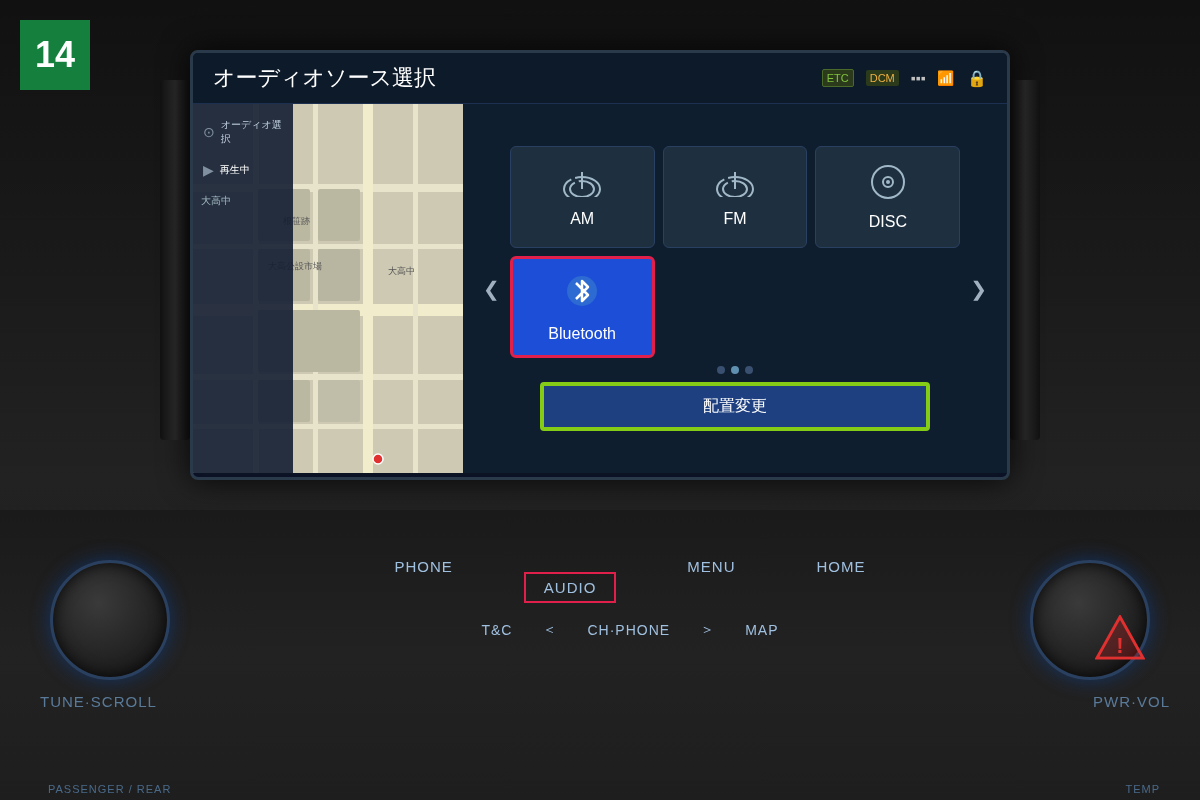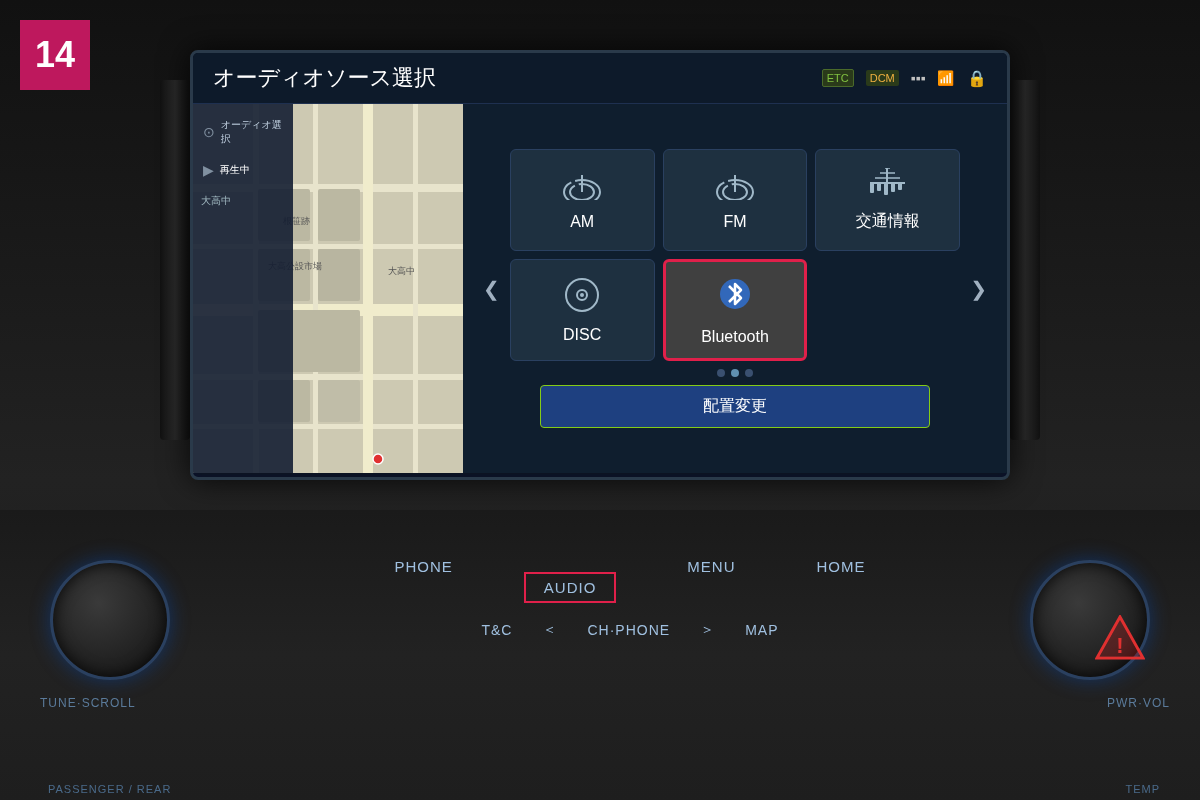--- a/index.html
+++ b/index.html
@@ -20,21 +20,21 @@
       background: linear-gradient(180deg, #111 0%, #1c1c1c 40%, #222 60%, #1a1a1a 100%);
     }
 
     
     .step-badge {
       position: absolute;
       top: 20px;
       left: 20px;
       width: 70px;
       height: 70px;
-      background: #be185d;
+      background: #15803d;
       display: flex;
       align-items: center;
       justify-content: center;
       z-index: 100;
     }
     .step-badge span {
       color: white;
       font-size: 36px;
       font-weight: bold;
     }
@@ -178,21 +178,21 @@
       font-size: 28px;
       color: #a0b8c8;
     }
     .source-btn .btn-label {
       font-size: 16px;
       font-weight: 500;
       color: white;
     }
     .source-btn.bluetooth-btn {
       border: 3px solid #e0204a;
-      background: #404040;
+      background: #1d4ed8;
     }
     .source-btn.bluetooth-btn .btn-icon {
       color: #4090f0;
       font-size: 32px;
     }
 
     
     .pagination {
       display: flex;
       justify-content: center;
@@ -204,21 +204,21 @@
       border-radius: 50%;
       background: #3a5070;
     }
     .dot.active {
       background: #6090b0;
     }
 
     
     .rearrange-btn {
       background: #1e4080;
-      border: 1px solid #84cc16;
+      border: 4px solid #84cc16;
       border-radius: 4px;
       color: white;
       text-align: center;
       padding: 10px;
       font-size: 16px;
       cursor: pointer;
       margin: 0 30px;
     }
 
     
@@ -293,21 +293,21 @@
       border-radius: 50%;
       background: radial-gradient(circle at 40% 35%, #3a3a3a, #111);
       border: 3px solid #2a4060;
       box-shadow: 0 0 20px rgba(0,80,200,0.4), inset 0 0 15px rgba(0,0,0,0.8);
     }
 
     
     .knob-label {
       position: absolute;
       color: #5a7a9a;
-      font-size: 12px;
+      font-size: 15px;
       text-align: center;
       letter-spacing: 1px;
     }
     .knob-label-left {
       left: 40px;
       bottom: 90px;
     }
     .knob-label-right {
       right: 30px;
       bottom: 90px;
@@ -460,38 +460,20 @@
               <div class="btn-icon">
                 <svg width="40" height="30" viewBox="0 0 40 30">
                   <ellipse cx="20" cy="22" rx="18" ry="12" fill="none" stroke="#a0b8c8" stroke-width="2" stroke-dasharray="60 4"></ellipse>
                   <ellipse cx="20" cy="22" rx="12" ry="8" fill="none" stroke="#a0b8c8" stroke-width="2" stroke-dasharray="40 4"></ellipse>
                   <line x1="20" y1="22" x2="20" y2="5" stroke="#a0b8c8" stroke-width="2"></line>
                 </svg>
               </div>
               <span class="btn-label">FM</span>
             </div>
 
-            <div class="source-btn">
-              <div class="btn-icon">
-                <svg width="45" height="30" viewBox="0 0 45 30">
-                  <line x1="5" y1="15" x2="40" y2="15" stroke="#a0b8c8" stroke-width="2"></line>
-                  <line x1="10" y1="10" x2="35" y2="10" stroke="#a0b8c8" stroke-width="1.5"></line>
-                  <line x1="15" y1="5" x2="30" y2="5" stroke="#a0b8c8" stroke-width="1.5"></line>
-                  <line x1="20" y1="0" x2="25" y2="0" stroke="#a0b8c8" stroke-width="1.5"></line>
-
-                  <line x1="22" y1="0" x2="22" y2="15" stroke="#a0b8c8" stroke-width="2"></line>
-                  <rect x="5" y="15" width="4" height="10" fill="#a0b8c8" rx="1"></rect>
-                  <rect x="12" y="15" width="4" height="8" fill="#a0b8c8" rx="1"></rect>
-                  <rect x="19" y="15" width="4" height="12" fill="#a0b8c8" rx="1"></rect>
-                  <rect x="26" y="15" width="4" height="9" fill="#a0b8c8" rx="1"></rect>
-                  <rect x="33" y="15" width="4" height="7" fill="#a0b8c8" rx="1"></rect>
-                </svg>
-              </div>
-              <span class="btn-label">交通情報</span>
-            </div>
 
             <div class="source-btn">
               <div class="btn-icon">
                 <svg width="36" height="36" viewBox="0 0 36 36">
                   <circle cx="18" cy="18" r="16" fill="none" stroke="#a0b8c8" stroke-width="2"></circle>
                   <circle cx="18" cy="18" r="5" fill="none" stroke="#a0b8c8" stroke-width="2"></circle>
                   <circle cx="18" cy="18" r="2" fill="#a0b8c8"></circle>
                 </svg>
               </div>
               <span class="btn-label">DISC</span>

